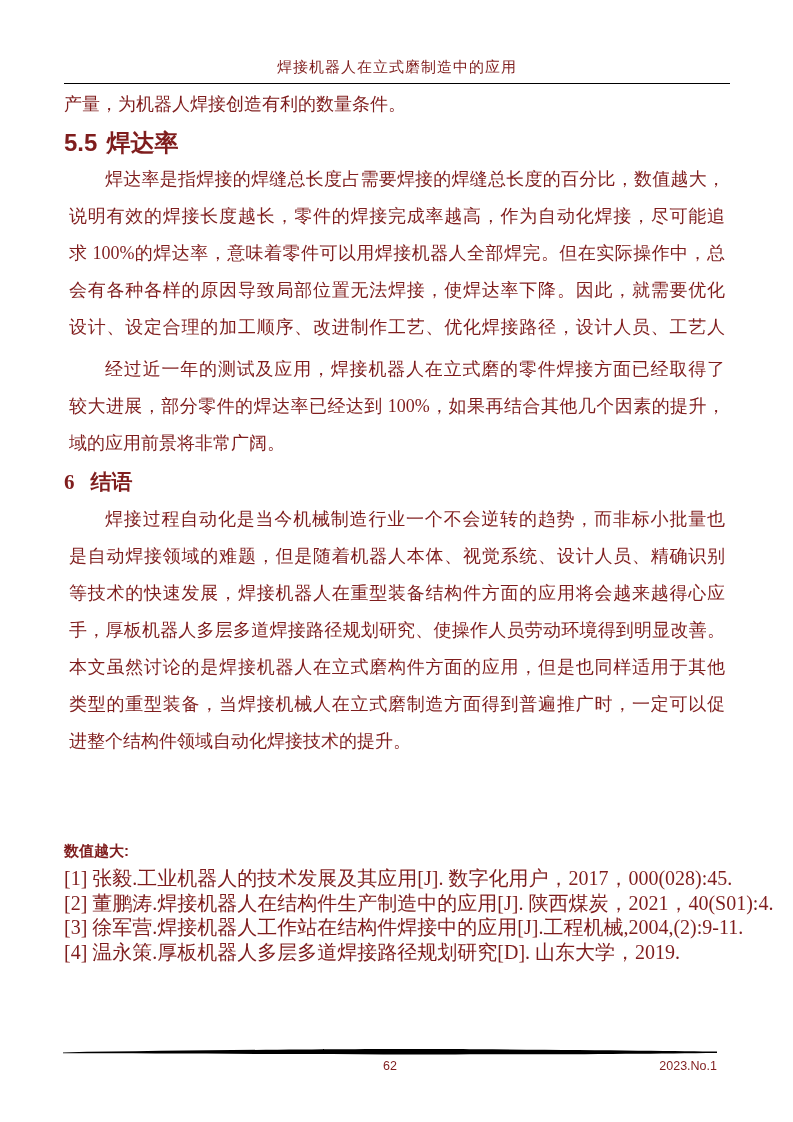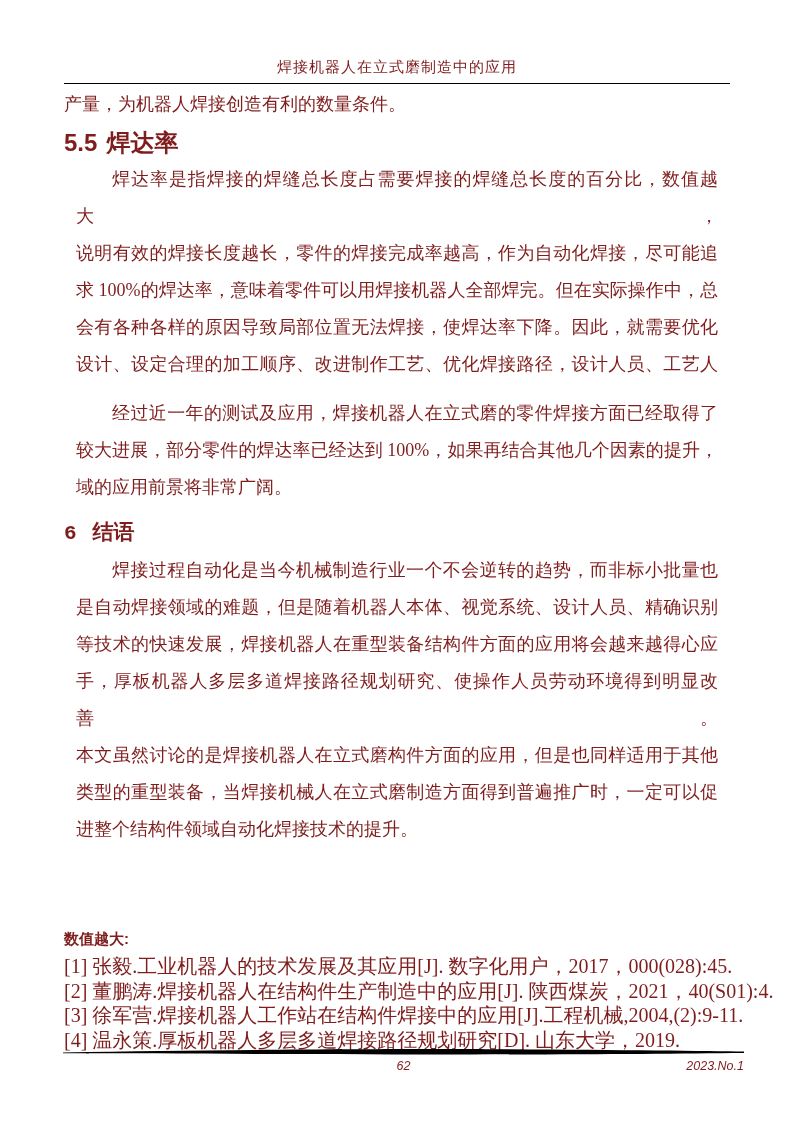--- a/index.html
+++ b/index.html
@@ -30,38 +30,38 @@
   .firstline { margin-top:2px; }
 
   
   .h-sub {
     font-family:"Liberation Sans","DejaVu Sans",sans-serif;
     font-weight:bold; font-size:24px; line-height:30px;
     margin-top:5px;
   }
   .h-sub .hnum { margin-right:9px; }
   .h-main {
-    font-family:Liberation Mono, monospace;
+    font-family:Liberation Serif, serif;
     font-weight:bold; font-size:21px; line-height:31px;
   }
   .h-main .hnum { margin-right:16px; }
-  .para { margin:12px; }
+  .para { margin:5px; }
   .p-after-head { margin-top:3px; }
 
   
   .refs { margin-top:80px; }
   .refs-heading {
     font-family:"Liberation Sans","DejaVu Sans",sans-serif;
     font-weight:bold; font-size:15px; line-height:22px;
   }
   .ref-item { font-size:20px; line-height:24.5px; white-space:nowrap; }
   .refs-list { margin-top:4px; }
 
   
-  .footer { position:absolute; left:63px; right:49px; top:1048px;font-style:italic; }
+  .footer { position:absolute; left:63px; right:76px; top:1048px; }
   .footer-rule-svg { display:block; width:100%; height:8px; }
   .footer-row {
     position:relative; margin-top:3px;
     font-family:"Liberation Sans","DejaVu Sans",sans-serif;
     font-size:12.5px; line-height:15px;
   }
   .footer-page { text-align:center; }
   .footer-issue { position:absolute; right:0; top:0; }
 </style>
 </head>

